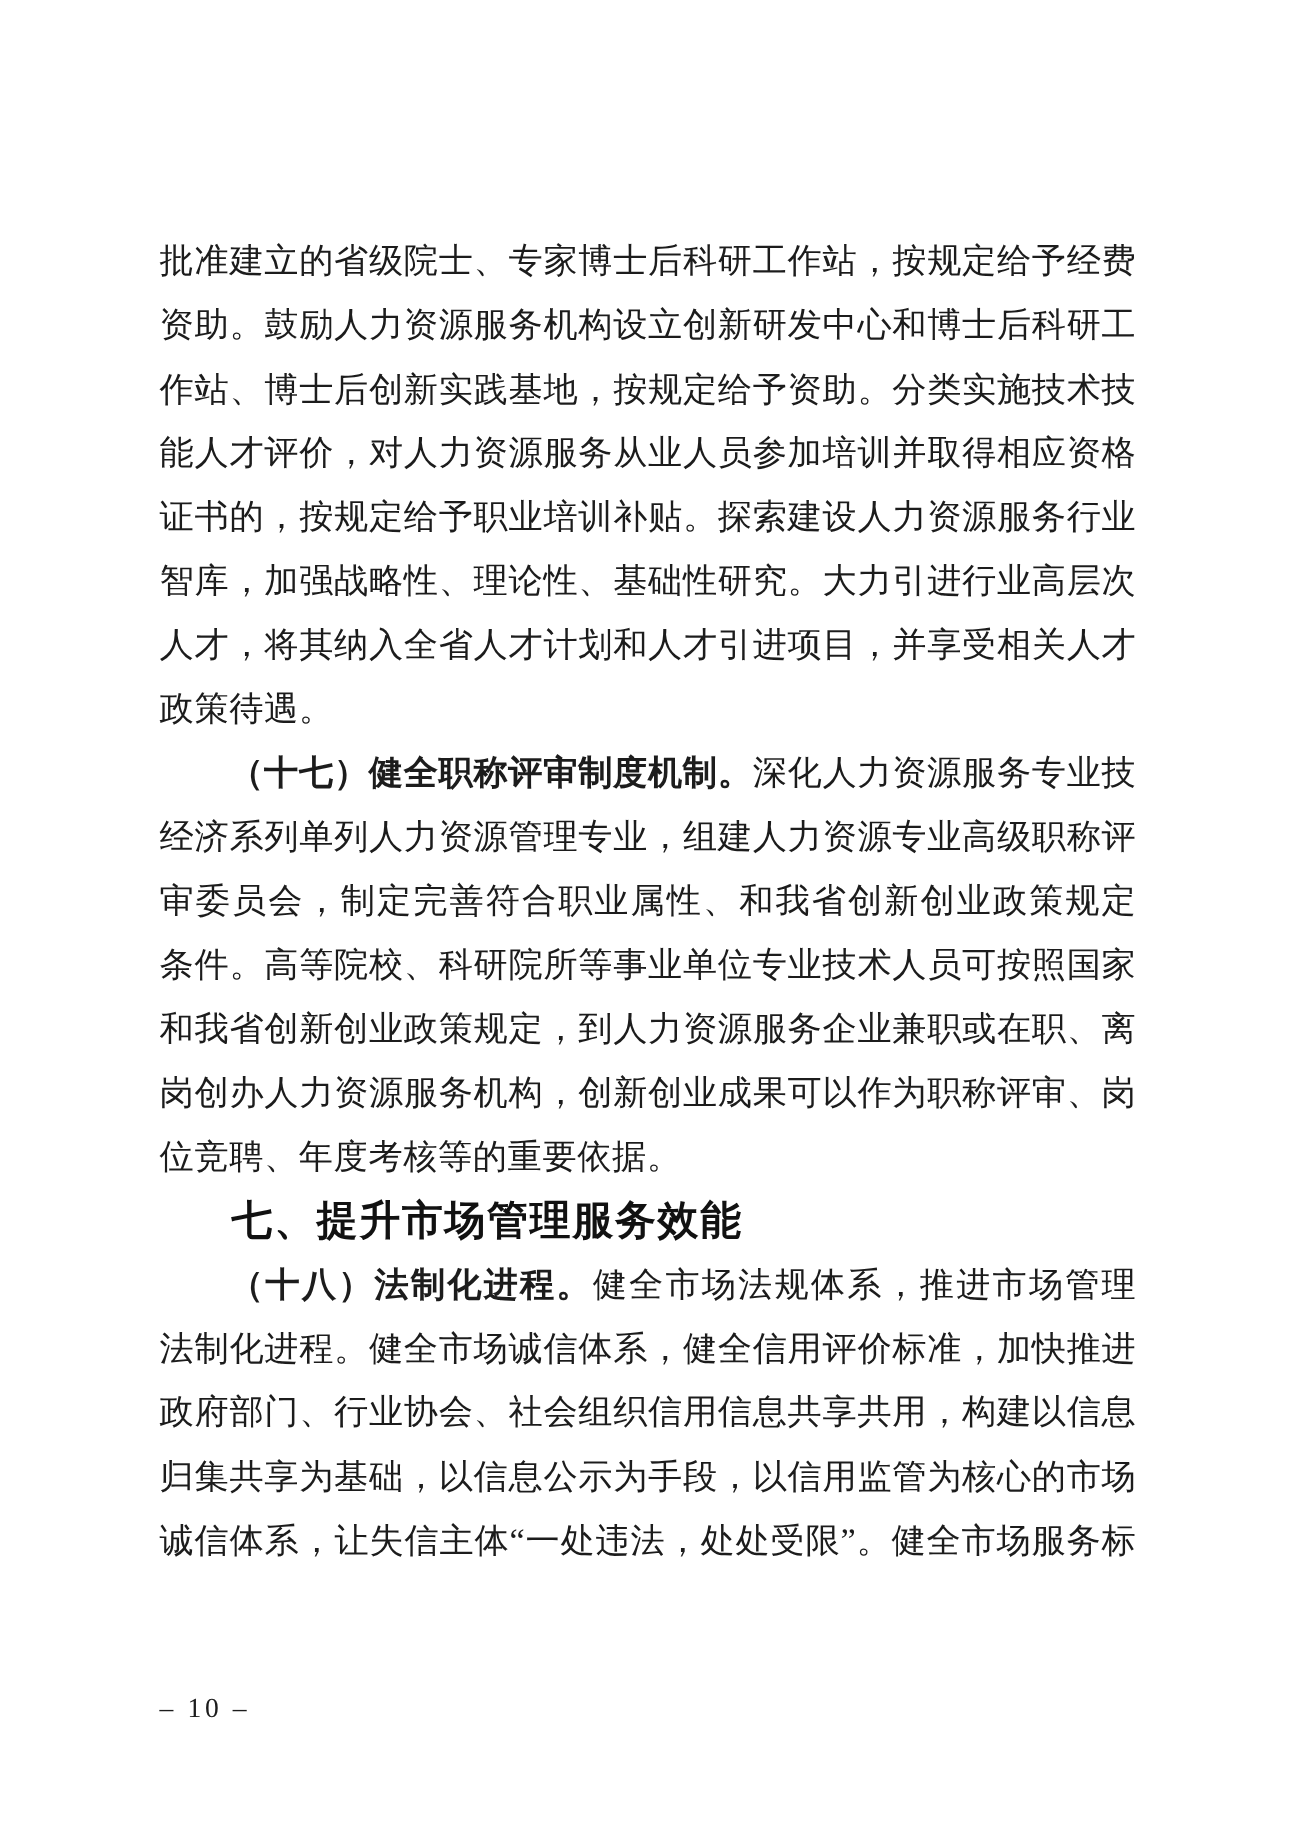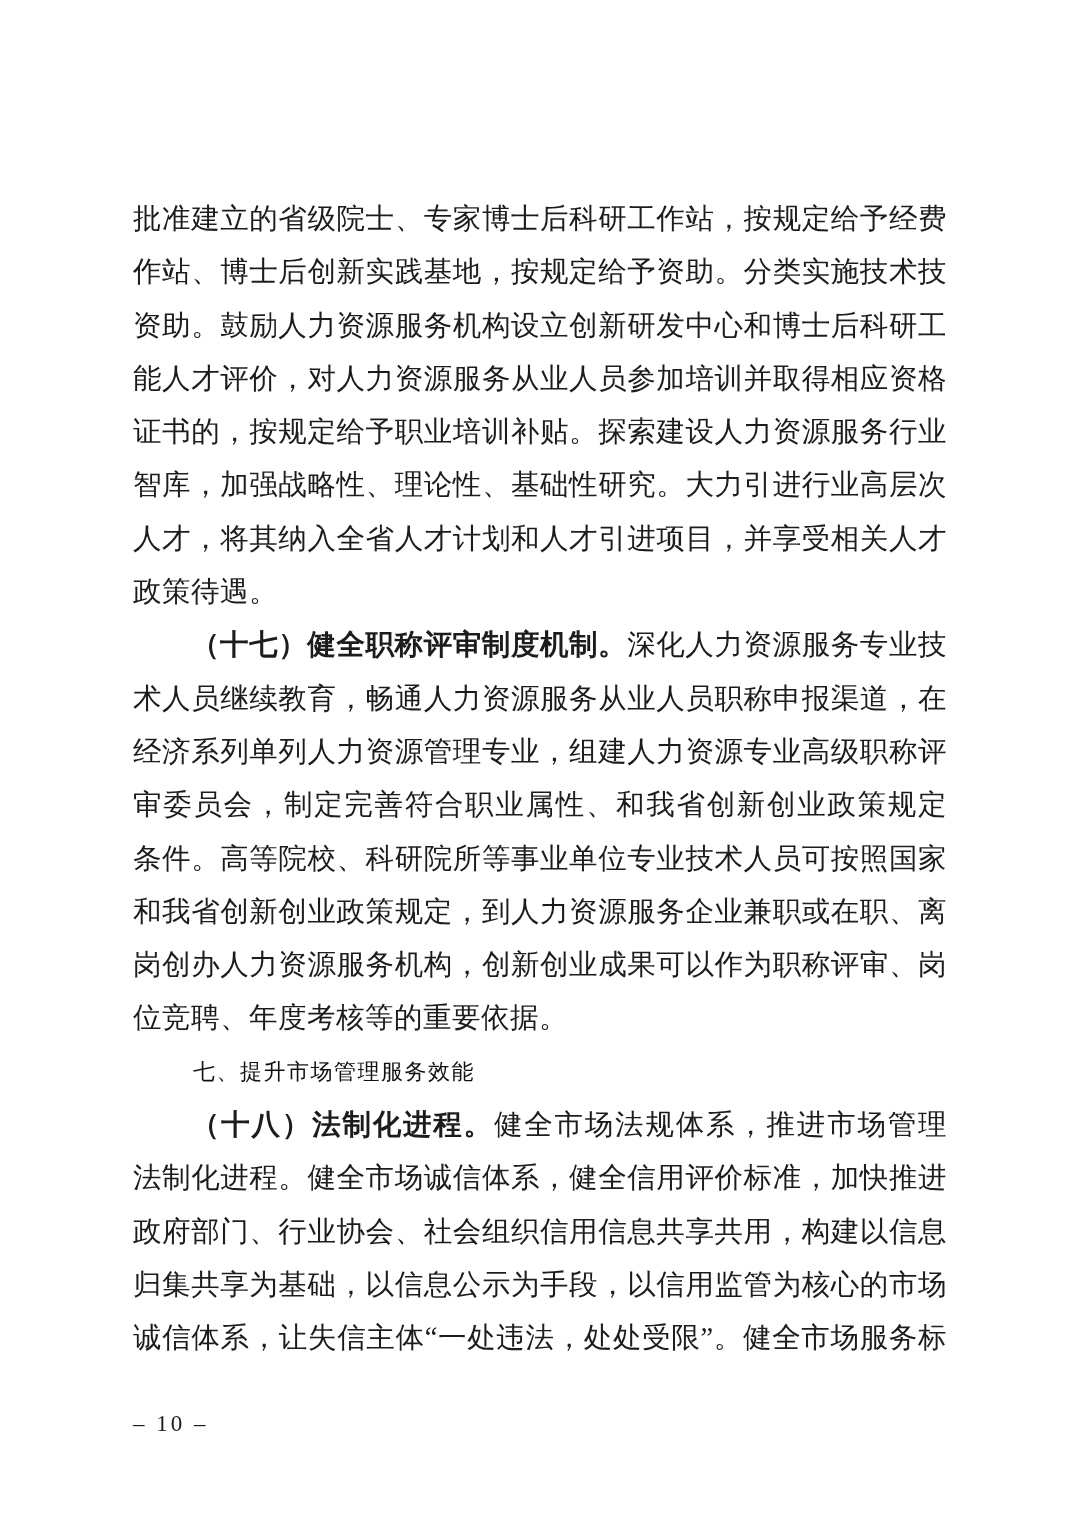--- a/index.html
+++ b/index.html
@@ -52,22 +52,22 @@
   }
 
   
   .line .lead {
     font-weight: 700;
   }
 
   
   .line.heading {
     font-family: "Liberation Sans", "DejaVu Sans", sans-serif;
-    font-weight: 400;
-    font-size: 22px;
+    font-weight: 700;
+    font-size: 34px;
     letter-spacing: 1.5px;
     text-align: center;
     text-align-last: left;
     text-indent: 60px;
     color: #111111;
   }
 
   .page-number {
     position: absolute;
     left: 133px;
@@ -81,29 +81,28 @@
   }
 </style>
 </head>
 <body>
 
 <div class="page">
 
   <div class="text-block">
 
   <div class="line just"><span>批准建立的省级院士、专家博士后科研工作站，按规定给予经费</span></div>
+      <div class="line just"><span>资助。鼓励人力资源服务机构设立创新研发中心和博士后科研工</span></div>
       <div class="line just"><span>作站、博士后创新实践基地，按规定给予资助。分类实施技术技</span></div>
-      <div class="line just"><span>资助。鼓励人力资源服务机构设立创新研发中心和博士后科研工</span></div>
       <div class="line just"><span>能人才评价，对人力资源服务从业人员参加培训并取得相应资格</span></div>
       <div class="line just"><span>证书的，按规定给予职业培训补贴。探索建设人力资源服务行业</span></div>
       <div class="line just"><span>智库，加强战略性、理论性、基础性研究。大力引进行业高层次</span></div>
       <div class="line just"><span>人才，将其纳入全省人才计划和人才引进项目，并享受相关人才</span></div>
       <div class="line end"><span>政策待遇。</span></div>
       <div class="line just indent"><span class="lead">（十七）健全职称评审制度机制。</span><span>深化人力资源服务专业技</span></div>
-      <div class="line just"><span>术人员继续教育，畅通人力资源服务从业人员职称申报渠道，在</span></div>
       <div class="line just"><span>经济系列单列人力资源管理专业，组建人力资源专业高级职称评</span></div>
       <div class="line just"><span>审委员会，制定完善符合职业属性、和我省创新创业政策规定</span></div>
       <div class="line just"><span>条件。高等院校、科研院所等事业单位专业技术人员可按照国家</span></div>
       <div class="line just"><span>和我省创新创业政策规定，到人力资源服务企业兼职或在职、离</span></div>
       <div class="line just"><span>岗创办人力资源服务机构，创新创业成果可以作为职称评审、岗</span></div>
       <div class="line end"><span>位竞聘、年度考核等的重要依据。</span></div>
       <div class="line heading"><span>七、提升市场管理服务效能</span></div>
       <div class="line just indent"><span class="lead">（十八）法制化进程。</span><span>健全市场法规体系，推进市场管理</span></div>
       <div class="line just"><span>法制化进程。健全市场诚信体系，健全信用评价标准，加快推进</span></div>
       <div class="line just"><span>政府部门、行业协会、社会组织信用信息共享共用，构建以信息</span></div>

